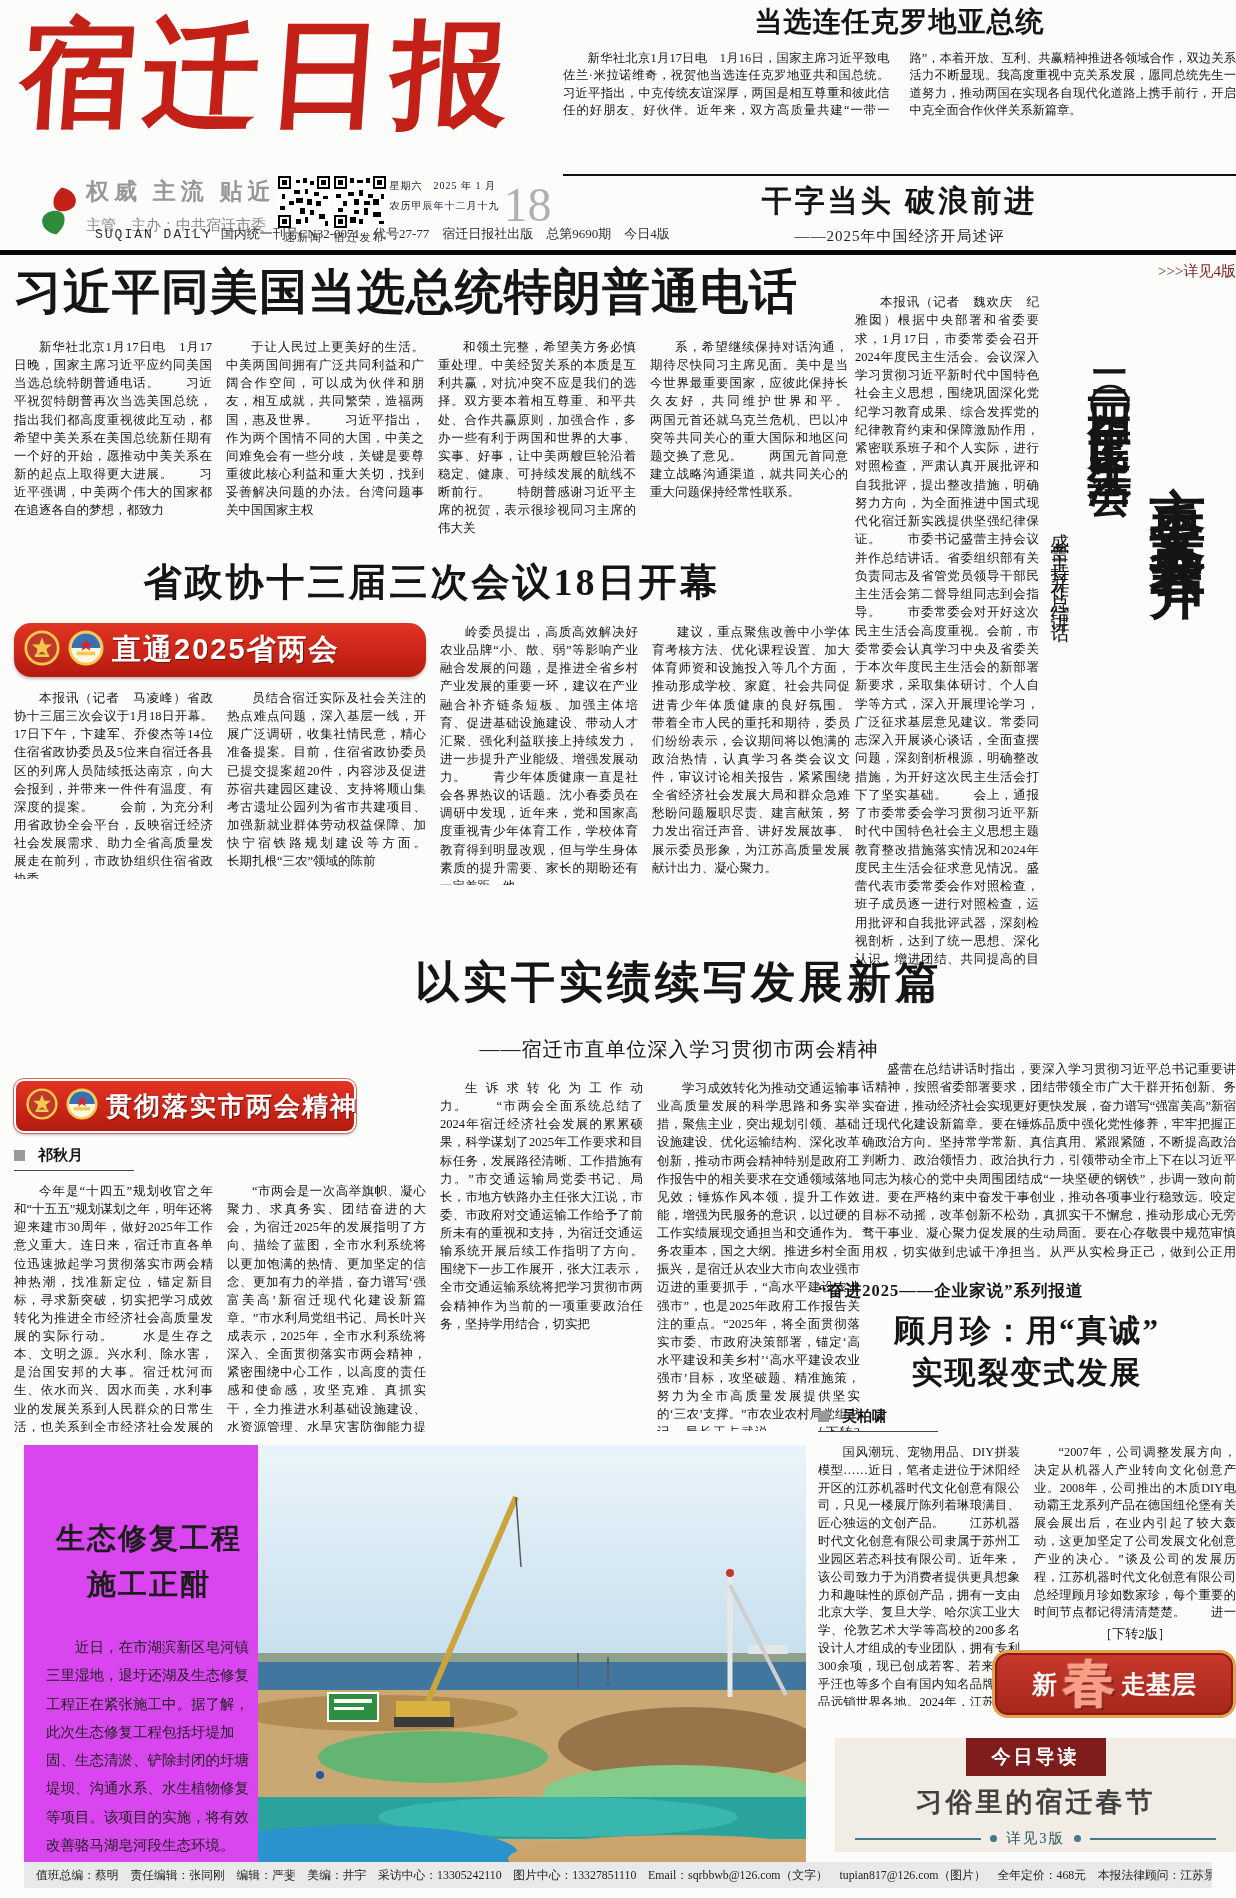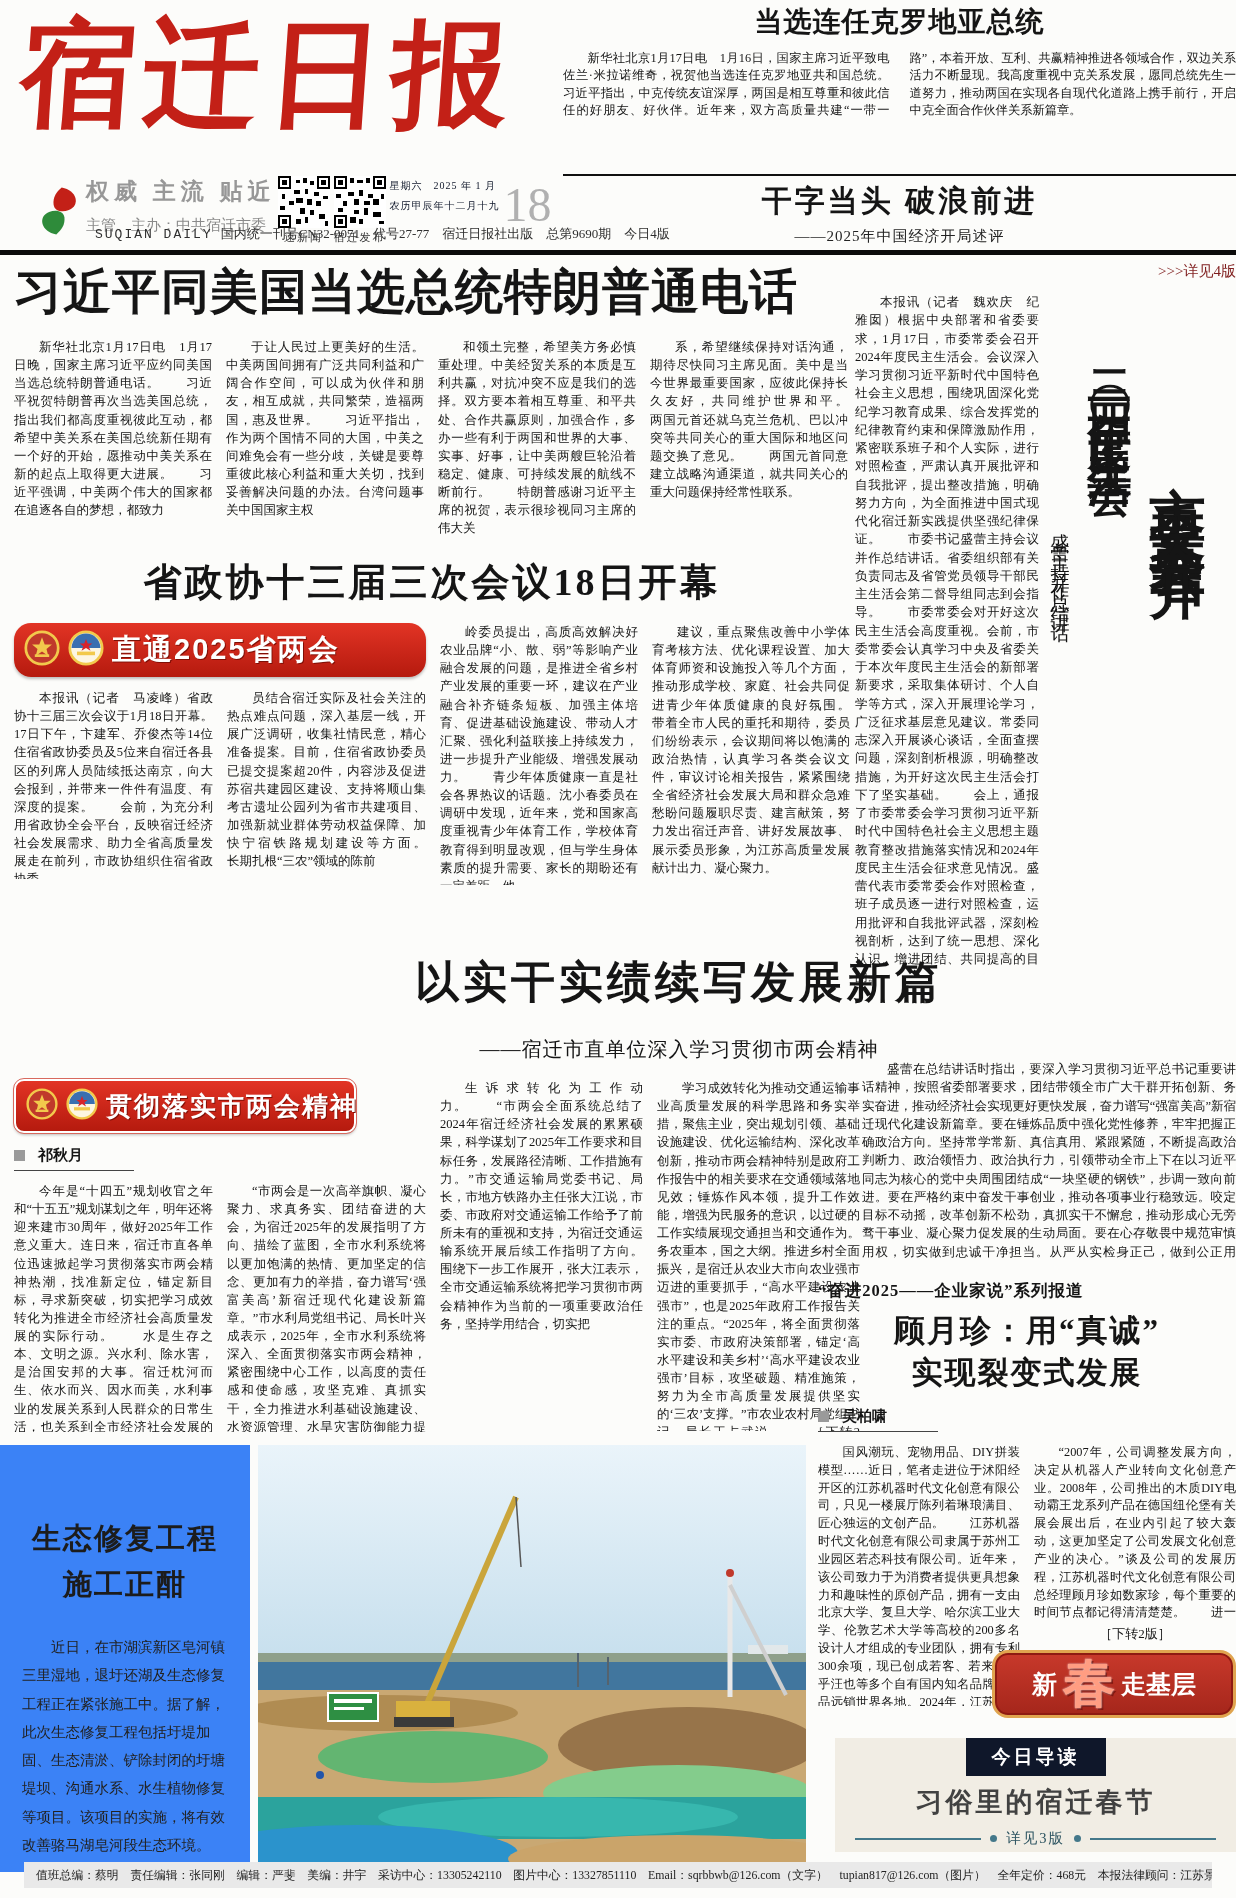--- a/index.html
+++ b/index.html
@@ -71,21 +71,21 @@
   #dev .left{width:412px;}
   #dev .redbanner{height:50px;width:318px;border-radius:10px;border:2px solid #fff;outline:1px solid #d8695e;}
   #dev .redbanner .lbl{font-size:26px;}
   .author{display:flex;align-items:center;gap:13px;border-bottom:1px solid #444;width:120px;
     padding-bottom:5px;margin-top:13px;font-size:15px;font-weight:bold;}
   .sqicon{width:11px;height:11px;background:#9a9a9a;display:inline-block;}
   #dev .subcols{display:flex;gap:14px;margin-top:11px;}
   #dev .subcols .ncol{width:199px;height:250px;}
   #dev .c3,#dev .c4{width:205px;height:352px;}
   
-  #caption-box{left:0;top:1445px;width:250px;height:427px;background:#3b82f6;}
+  #caption-box{left:24px;top:1445px;width:250px;height:427px;background:#d946ef;}
   #caption-box .t{padding-top:70px;text-align:center;font-size:29px;font-weight:900;line-height:46px;letter-spacing:2px;color:#1c1c1c;}
   #caption-box .b{margin:26px 20px 0 22px;font-size:14.5px;line-height:1.95;text-indent:2em;color:#222;}
   #caption-box .cr{text-align:right;padding-right:24px;margin-top:8px;font-size:14px;}
   #photo{left:258px;top:1445px;width:548px;height:427px;overflow:hidden;}
   #photo svg{display:block;}
   
   #enterprise{left:818px;top:1280px;width:418px;height:580px;}
   #enterprise .series{font-size:16.5px;font-weight:bold;letter-spacing:1px;}
   #enterprise .hl{text-align:center;font-weight:900;font-size:31px;line-height:42px;letter-spacing:2px;margin-top:8px;}
   #enterprise .cols{display:flex;gap:14px;margin-top:12px;}
@@ -95,21 +95,21 @@
   #enterprise .jump{text-align:center;font-size:13px;margin-top:6px;}
   
   #spring-badge{position:absolute;right:0;top:370px;width:238px;height:62px;border-radius:16px;
     background:linear-gradient(180deg,#c8392b,#a5261b);border:3px solid #e0a44f;
     box-shadow:inset 0 0 0 2px #8e1a12;display:flex;align-items:center;justify-content:center;gap:4px;}
   #spring-badge .w{color:#fff;font-weight:900;font-size:25px;font-family:"Liberation Sans",sans-serif;}
   #spring-badge .big{font-size:52px;font-weight:900;color:#ff9d82;line-height:52px;
     text-shadow:0 0 2px #fff,2px 2px 0 #7e150e;margin:0 2px;}
   
   #guide{left:835px;top:1738px;width:401px;height:114px;background:#f1ede4;}
-  #guide .tab{position:absolute;top:0;left:50%;transform:translateX(-50%);background:#0f172a;color:#fff;
+  #guide .tab{position:absolute;top:0;left:50%;transform:translateX(-50%);background:#7f1d1d;color:#fff;
     font-family:"Liberation Sans",sans-serif;font-weight:bold;font-size:19px;letter-spacing:3px;padding:6px 26px;white-space:nowrap;}
   #guide .t{padding-top:46px;text-align:center;font-family:"Liberation Sans",sans-serif;font-weight:600;
     font-size:27px;letter-spacing:3px;color:#414141;}
   #guide .noterow{display:flex;align-items:center;gap:9px;margin:9px 20px 0;}
   #guide .line{flex:1;height:2px;background:#44788a;}
   #guide .dot{width:7px;height:7px;border-radius:50%;background:#44788a;}
   #guide .note{font-size:14.5px;color:#2c5360;letter-spacing:2px;}
   
   #footer{left:24px;top:1862px;width:1188px;height:26px;background:#e9e9e9;font-size:11.8px;
     line-height:26px;padding:0 12px;box-sizing:border-box;white-space:nowrap;overflow:hidden;color:#222;}

